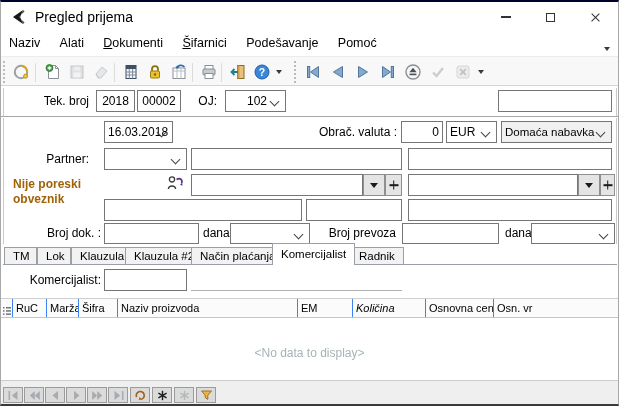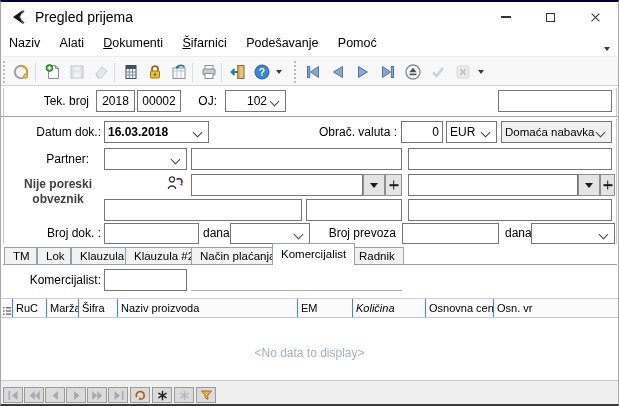--- a/index.html
+++ b/index.html
@@ -211,22 +211,21 @@
   <div class="inp" style="left:136px;top:88px;width:44px;text-align:center;">00002</div>
   <span class="lbl" style="left:184px;top:88px;width:32px;">OJ:</span>
   <div class="inp combo" style="left:224px;top:88px;width:61px;">
     <span style="display:block;text-align:right;padding-right:15px;">102</span>
     <span class="cv"></span>
   </div>
   <div class="inp" style="left:497px;top:88px;width:114px;"></div>
 
   <div class="abs" style="left:0;top:114px;width:617px;height:2px;border-top:1px solid #a6a6a6;border-bottom:1px solid #fff;"></div>
 
-  <span class="lbl" style="left:8px;top:119px;width:92px;">Datum dok.:</span>
-  <div class="inp combo" style="left:103px;top:119px;width:105px;font-weight:bold;">
+  <div class="inp combo" style="left:103px;top:119px;width:69px;">
     <span>16.03.2018</span>
     <span class="cv"></span>
   </div>
   <span class="lbl" style="left:296px;top:119px;width:100px;">Obrač. valuta :</span>
   <div class="inp" style="left:400px;top:119px;width:42px;text-align:right;">0</div>
   <div class="inp combo" style="left:445px;top:119px;width:51px;">
     <span>EUR</span>
     <span class="cv"></span>
   </div>
   <div class="inp combo" style="left:500px;top:119px;width:111px;background:#f0f0f0;font-size:11.5px;">
@@ -234,21 +233,21 @@
     <span class="cv"></span>
   </div>
 
   <span class="lbl" style="left:8px;top:146px;width:80px;">Partner:</span>
   <div class="inp combo" style="left:103px;top:146px;width:83px;">
     <span class="cv"></span>
   </div>
   <div class="inp" style="left:190px;top:146px;width:211px;"></div>
   <div class="inp" style="left:407px;top:146px;width:204px;"></div>
 
-  <div class="abs" style="left:12px;top:175px;width:90px;font-weight:bold;color:#404040;text-align:center;line-height:15px;">Nije poreski obveznik</div>
+  <div class="abs" style="left:12px;top:175px;width:90px;font-weight:bold;color:#a16207;text-align:left;line-height:15px;">Nije poreski obveznik</div>
   <span class="abs" style="left:165px;top:173px;width:19px;height:16px;">
     <svg width="19" height="16" viewBox="0 0 19 16">
         <circle cx="6" cy="4.4" r="2.6" fill="none" stroke="#3a3a3a" stroke-width="1.3"></circle>
         <path d="M2.3 14c.6-4 6.8-4 7.4 0" fill="none" stroke="#3a3a3a" stroke-width="1.3"></path>
         <path d="M10.5 4.5c4-2.4 6.5.6 5 3.8" fill="none" stroke="#5b2d8e" stroke-width="1.6"></path>
         <path d="M14 9.8l2-1.9.6 2.9z" fill="#5b2d8e"></path>
       </svg>
   </span>
   <div class="inp" style="left:190px;top:172px;width:172px;"></div>
   <div class="sbtn" style="left:362px;top:172px;width:22px;">

